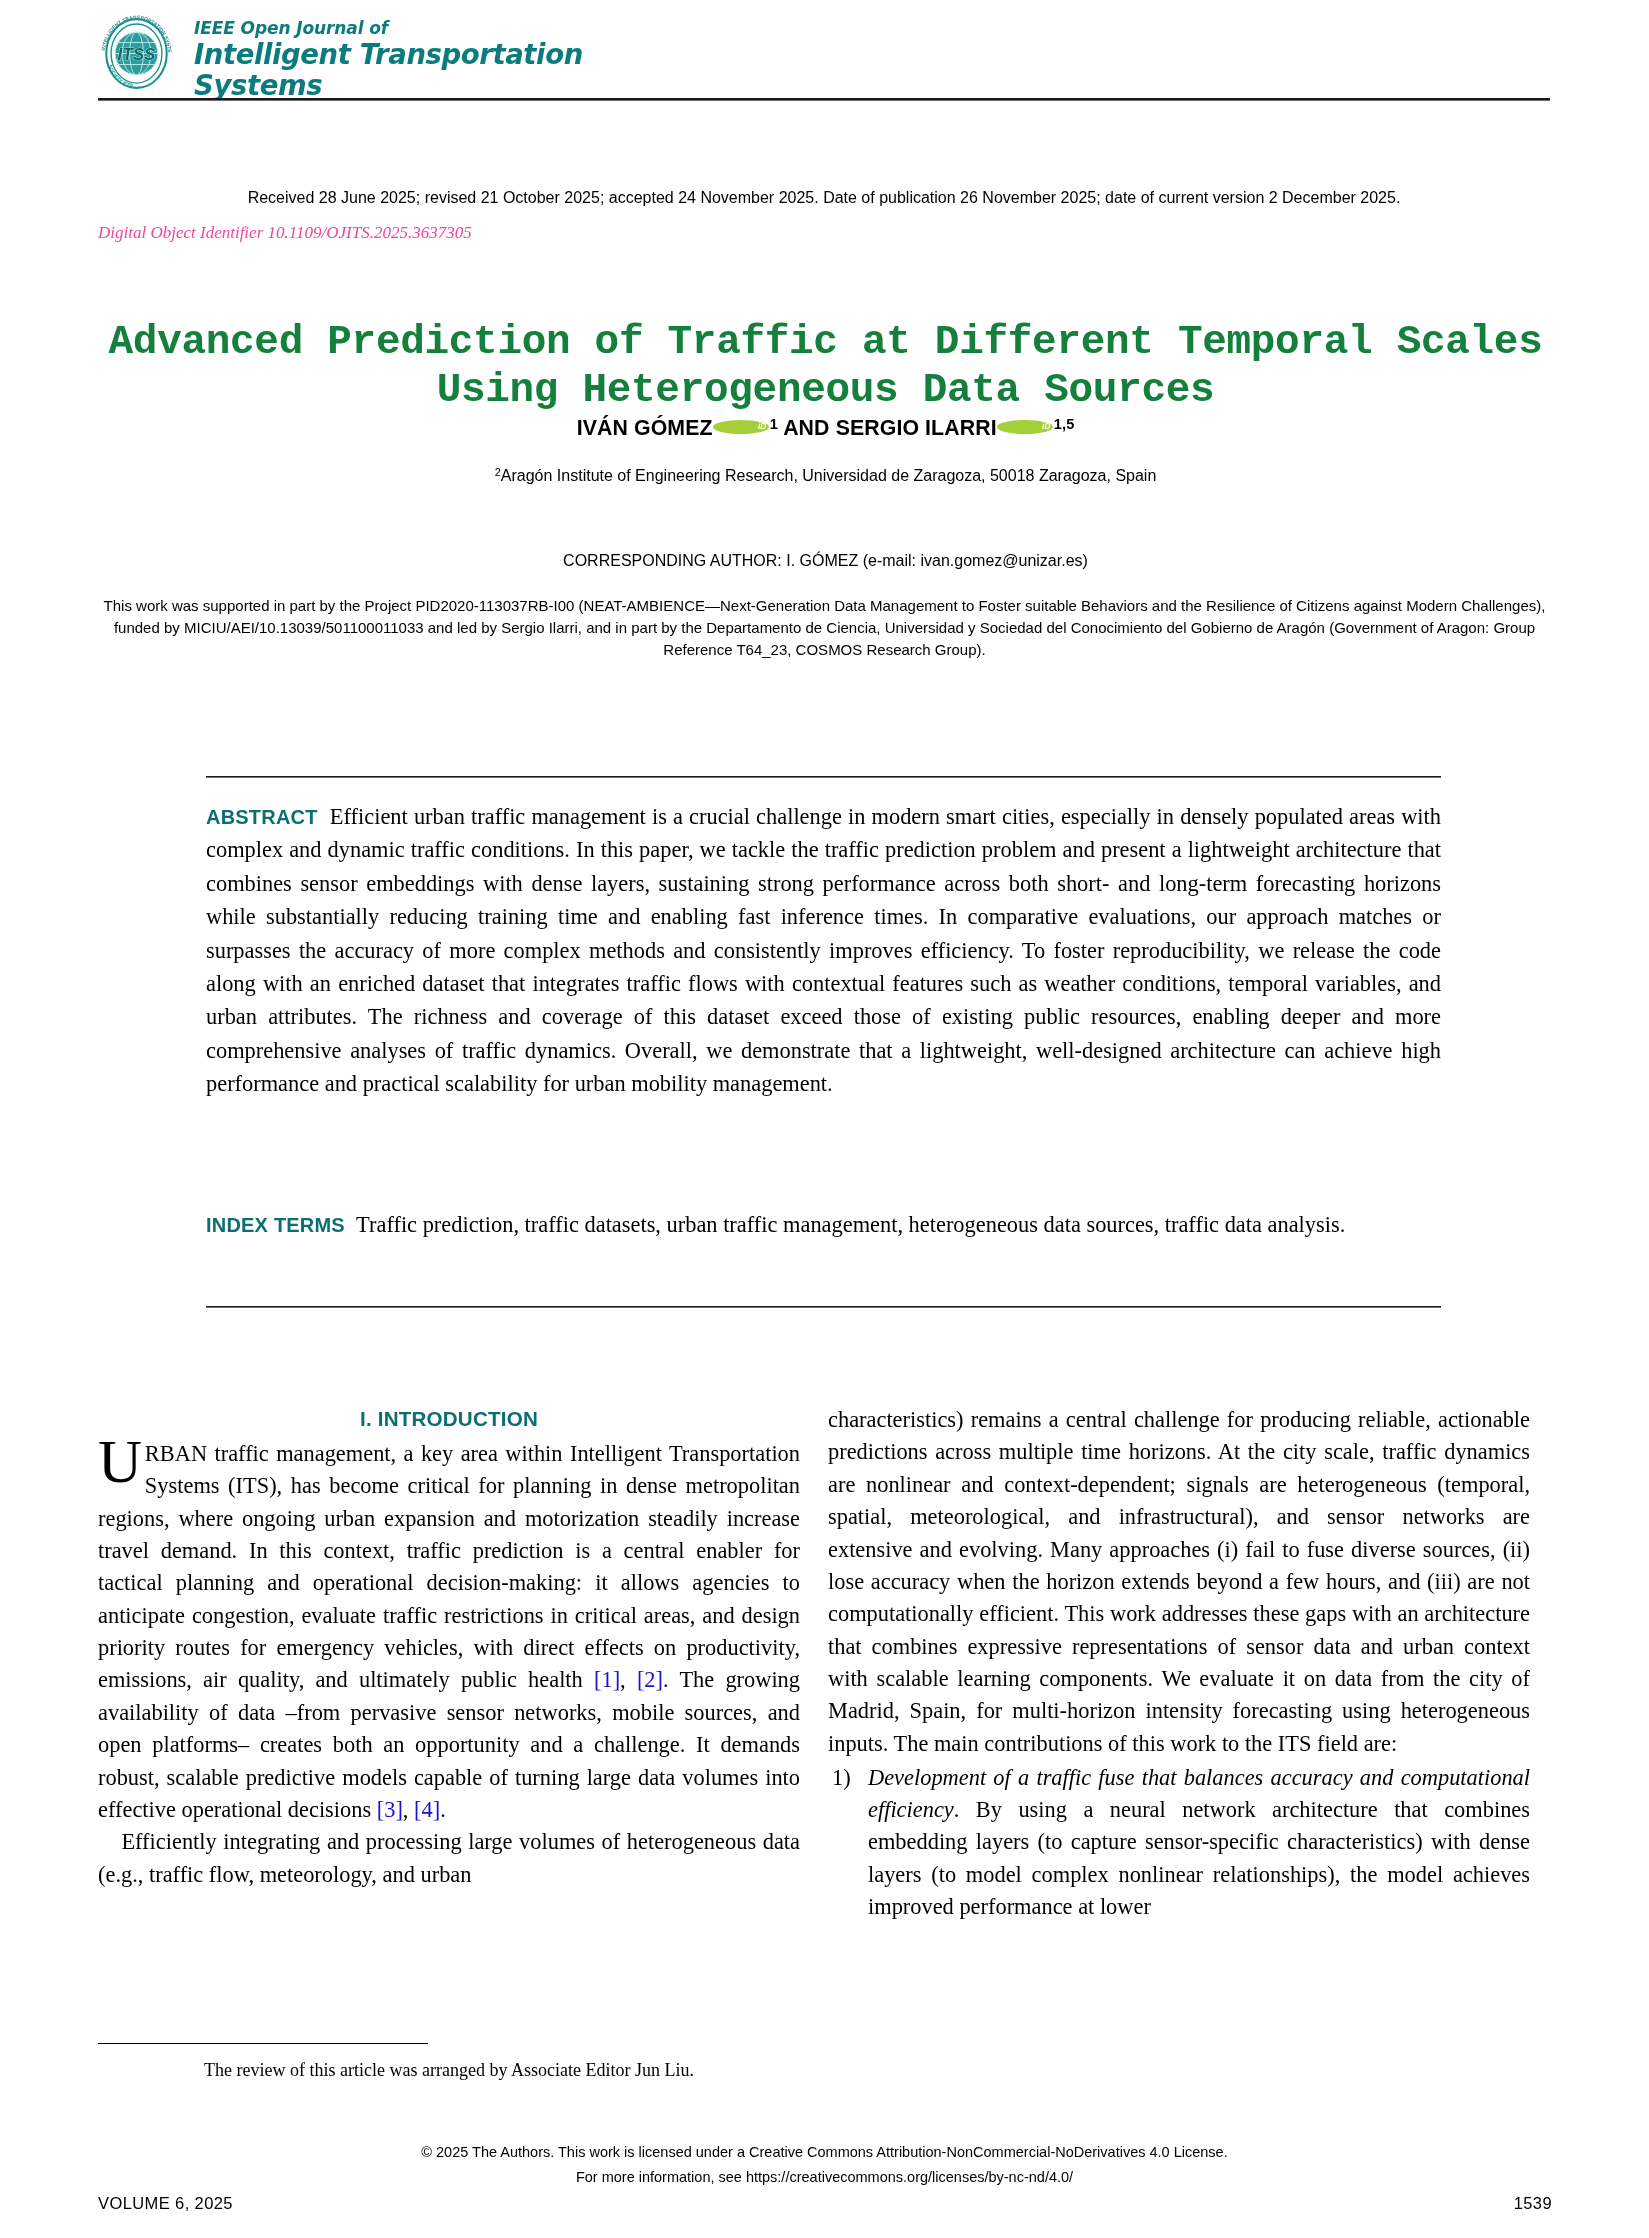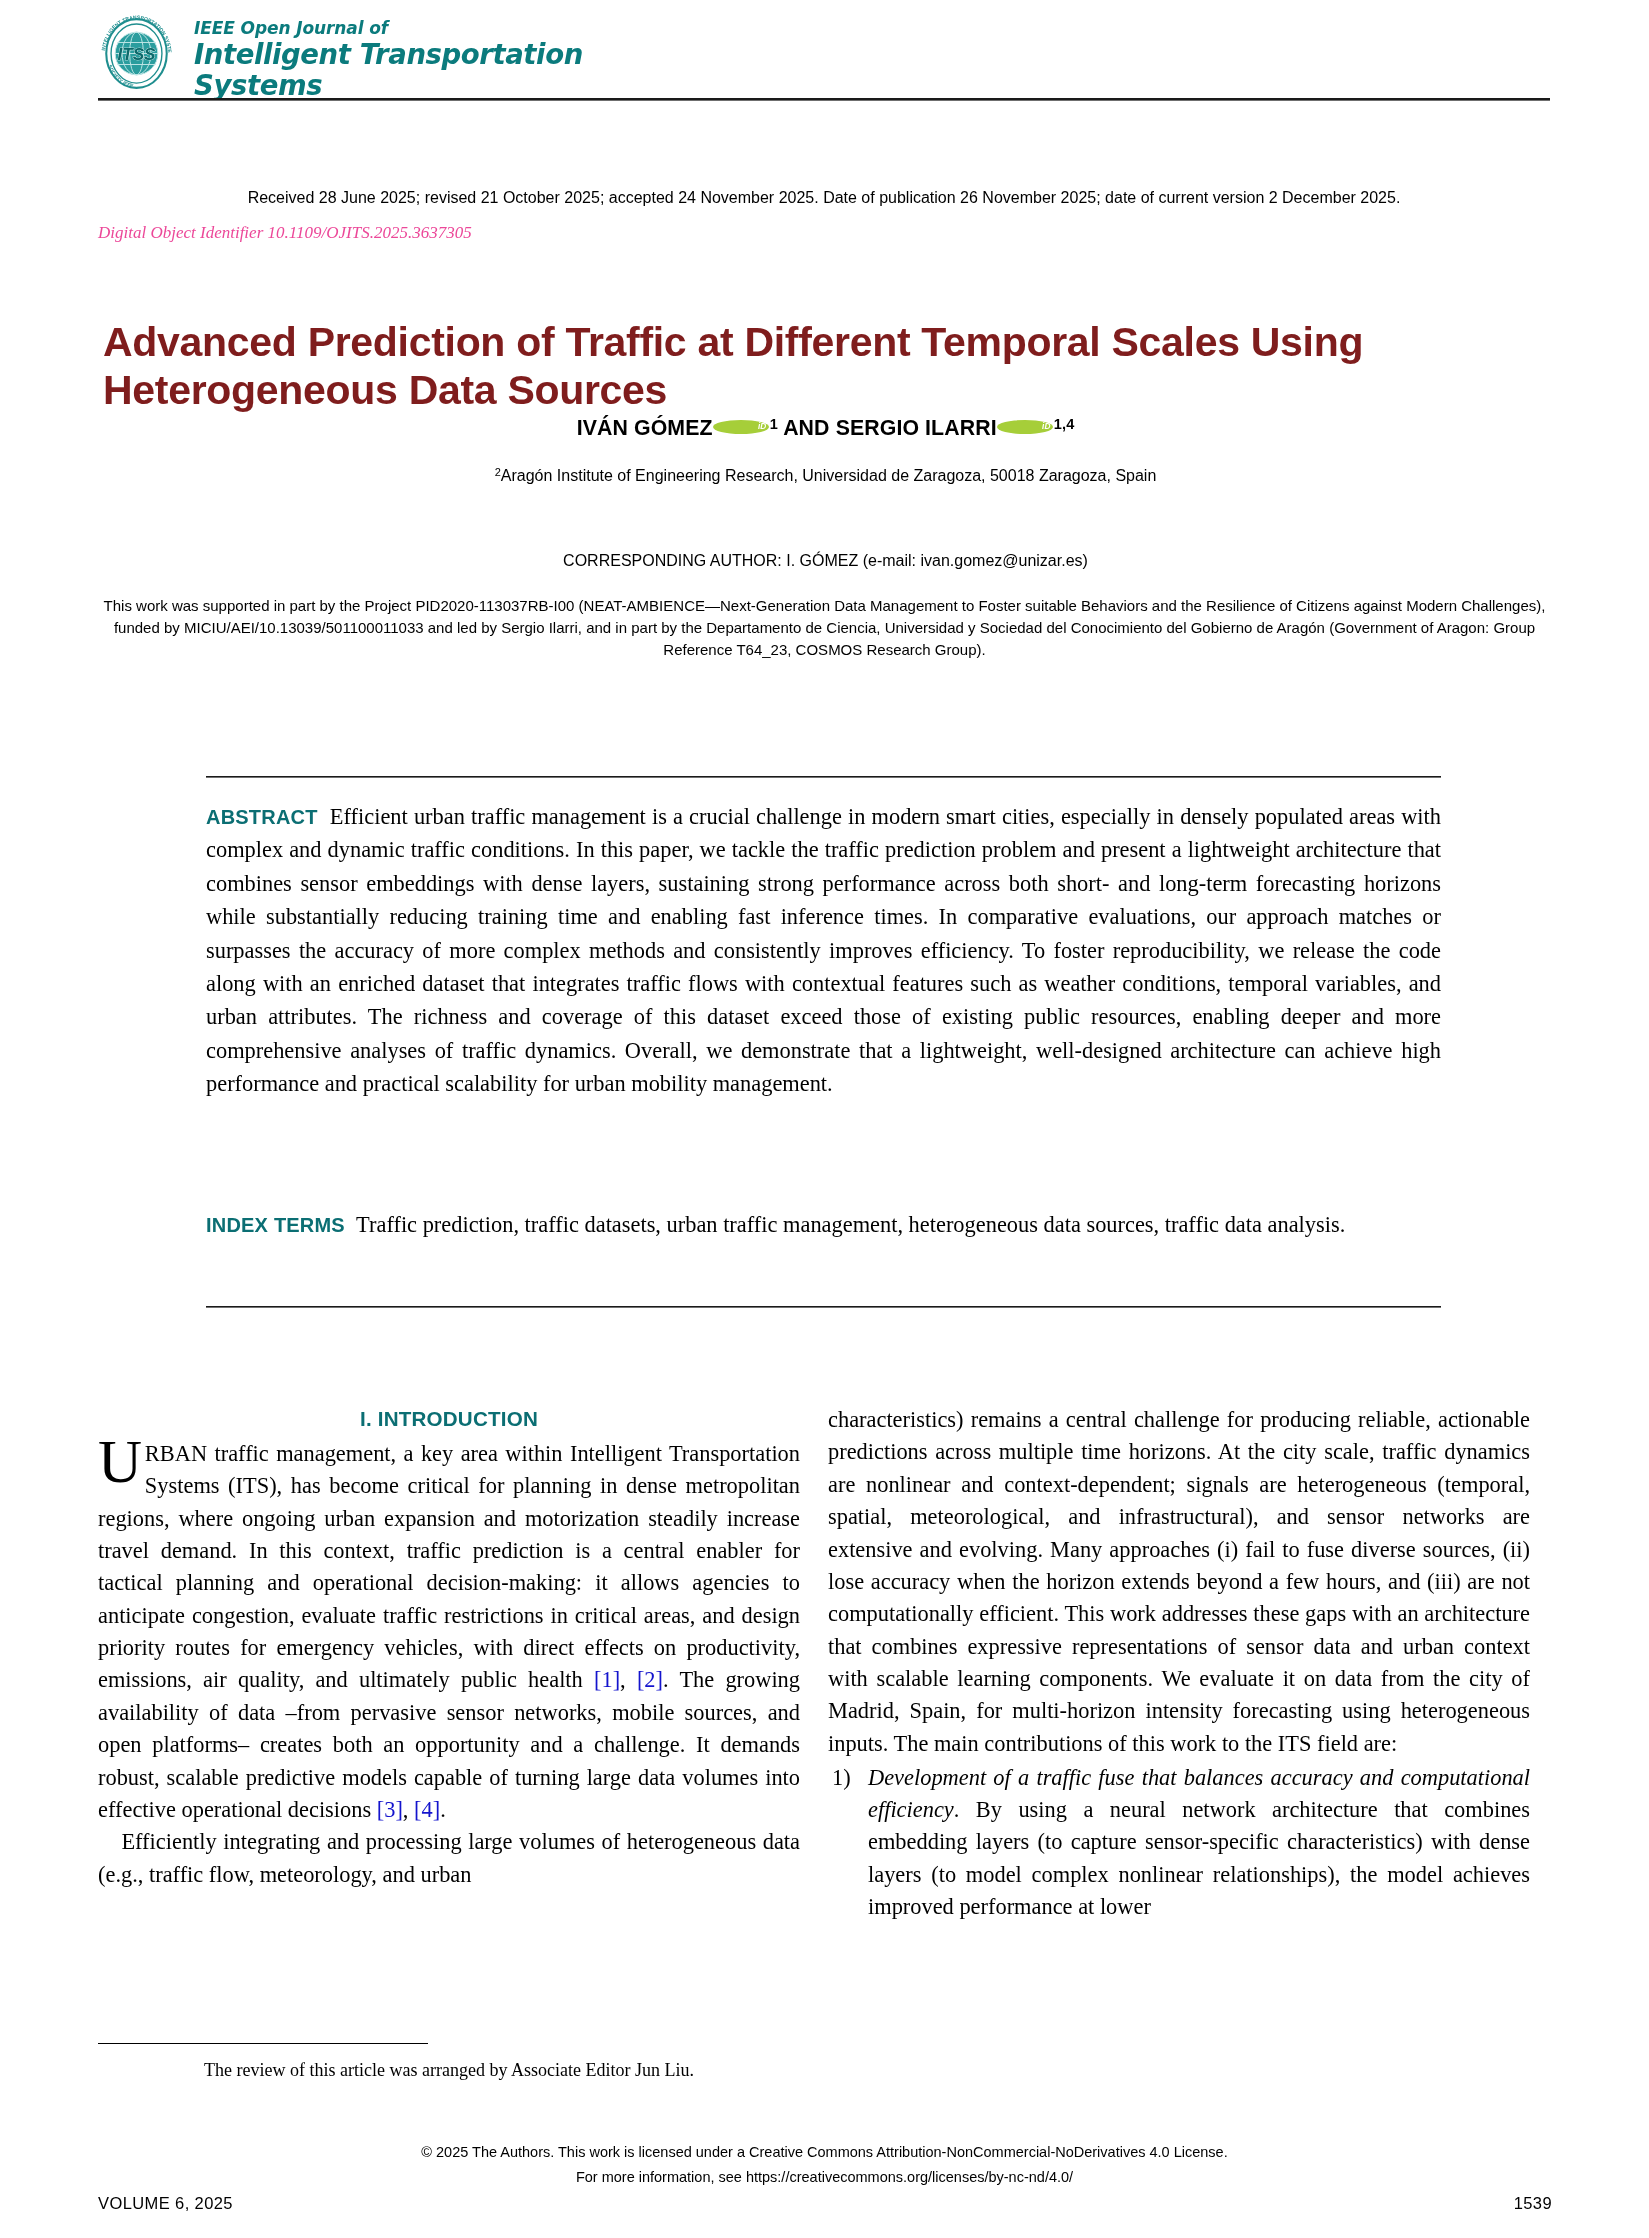--- a/index.html
+++ b/index.html
@@ -82,22 +82,23 @@
     font-size: 17px;
     color: #ec4899;
   }
 
   
   .title {
     position: absolute;
     left: 103px;
     top: 292px;
     width: 1445px;
-    color: #7f1d1d;
-    font-family: Liberation Sans, sans-serif;
+    text-align: center;
+    color: #15803d;
+    font-family: Liberation Mono, monospace;
     font-weight: bold;
     font-size: 41px;
     line-height: 1.17;
     letter-spacing: -0.3px;
   }
 
   
   .authors {
     position: absolute;
     left: 103px;
@@ -359,21 +360,21 @@
   <div class="masthead-rule"></div>
 
   <div class="received">Received 28 June 2025; revised 21 October 2025; accepted 24 November 2025. Date of publication 26 November 2025; date of current version 2 December 2025.</div>
   <div class="doi">Digital Object Identifier 10.1109/OJITS.2025.3637305</div>
 
   <h1 class="title">Advanced Prediction of Traffic at Different Temporal Scales Using Heterogeneous Data Sources</h1>
 
   <div class="authors">
     <span>IVÁN GÓMEZ</span><span class="orcid">iD</span><span class="sup-aff">1</span>
     <span>AND</span>
-    <span>SERGIO ILARRI</span><span class="orcid">iD</span><span class="sup-aff">1,4</span>
+    <span>SERGIO ILARRI</span><span class="orcid">iD</span><span class="sup-aff">1,5</span>
   </div>
 
   <div class="affils">
     <div>
       <sup>2</sup><span>Aragón Institute of Engineering Research, Universidad de Zaragoza, 50018 Zaragoza, Spain</span>
     </div>
   </div>
 
   <div class="corresponding">CORRESPONDING AUTHOR: I. GÓMEZ (e-mail: ivan.gomez@unizar.es)</div>
   <div class="funding">This work was supported in part by the Project PID2020-113037RB-I00 (NEAT-AMBIENCE—Next-Generation Data Management to Foster suitable Behaviors and the Resilience of Citizens against Modern Challenges), funded by MICIU/AEI/10.13039/501100011033 and led by Sergio Ilarri, and in part by the Departamento de Ciencia, Universidad y Sociedad del Conocimiento del Gobierno de Aragón (Government of Aragon: Group Reference T64_23, COSMOS Research Group).</div>

